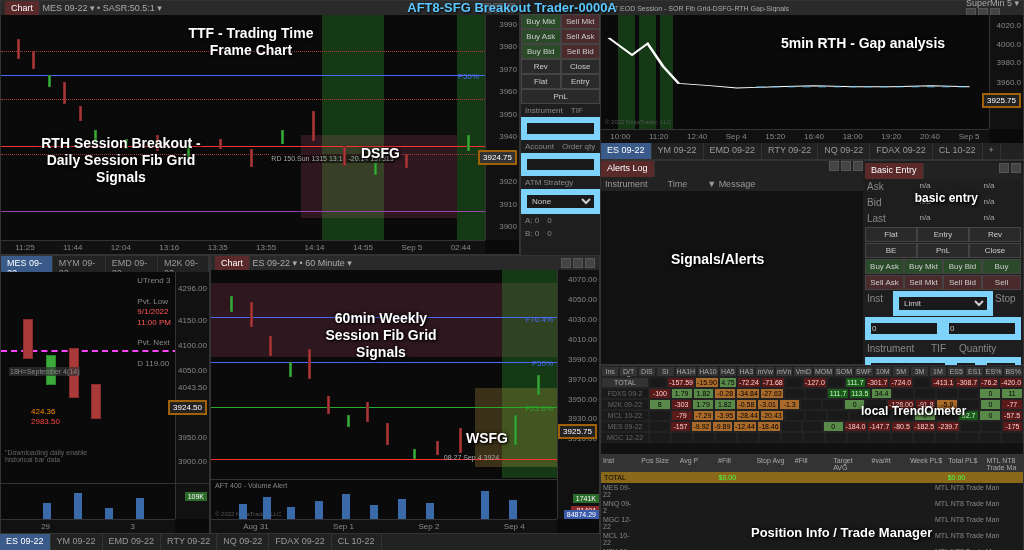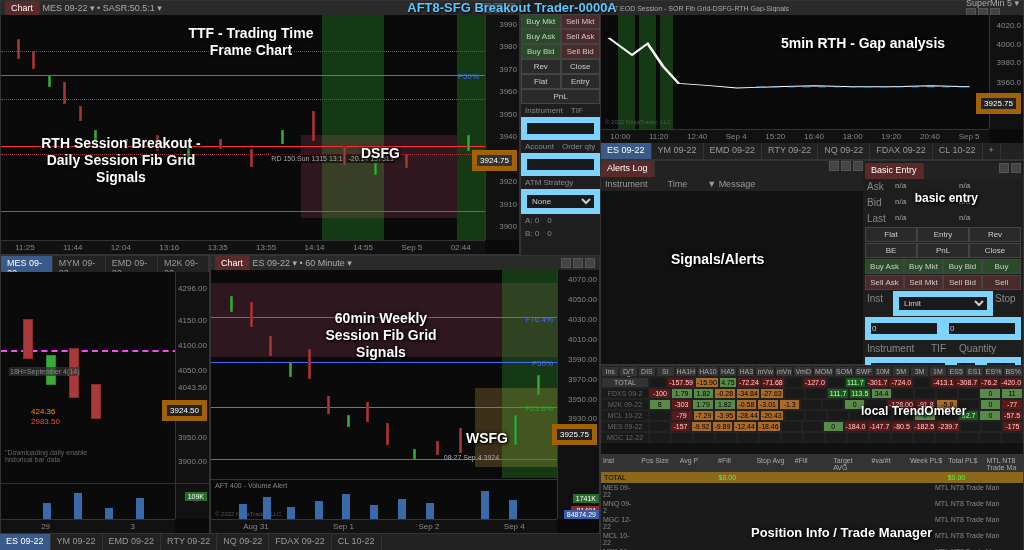--- a/index.html
+++ b/index.html
@@ -38,21 +38,21 @@
 .op-label { padding:2px 4px; color:#888; }
 .op-input { width:100%; background:#1a1a1a; border:6px solid #7dd3fc; color:#ccc; padding:1px; font-size:8px; }
 
 .alerts-panel { flex:1; display:flex; }
 .alerts-left { flex:1; background:#111; position:relative; }
 .alerts-header { display:flex; background:#222; padding:2px 4px; font-size:9px; color:#999; gap:20px; }
 .basic-entry { width:160px; background:#1e1e1e; padding:2px; font-size:8px; }
 .be-row { display:flex; margin-bottom:1px; }
 .be-cell { flex:1; padding:2px; text-align:center; border:1px solid #444; background:#2a2a2a; cursor:pointer; font-size:8px; }
 .be-label { flex:0 0 28px; padding:2px; color:#888; font-size:10px; }
-.be-val { flex:1; padding:2px; color:#aaa; font-size:8px; }
+.be-val { flex:1; padding:2px; text-align:center; color:#aaa; font-size:8px; }
 
 .trendometer { height:90px; background:#111; font-size:7px; overflow:hidden; position:relative; }
 .to-row { display:flex; height:11px; }
 .to-cell { flex:1; text-align:center; padding:1px; border:1px solid #222; font-size:7px; }
 .to-hdr { background:#333; color:#aaa; }
 .to-green { background:#1a5a1a; color:#cfc; }
 .to-red { background:#5a1a1a; color:#fcc; }
 .to-lgreen { background:#5a8a4a; color:#000; }
 .to-orange { background:#aa6a2a; color:#000; }
 .to-dark { background:#1a1a1a; color:#666; }
@@ -62,21 +62,21 @@
 .pos-hdr div { flex:1; padding:1px 2px; color:#aaa; font-size:7px; }
 .pos-total { background:#8a6a1a; color:#000; display:flex; padding:1px; }
 .pos-total div { flex:1; padding:1px 2px; font-size:7px; }
 .pos-row { display:flex; background:#1a1a1a; }
 .pos-row div { flex:1; padding:1px 2px; color:#888; font-size:7px; }
 
 .eod-panel { flex:1; background:#0a0a0a; position:relative; }
 .eod-sub { position:absolute; left:0; right:0; bottom:0; height:50px; border-top:1px solid #333; }
 .vol-bar { position:absolute; bottom:0; width:8px; background:#3a6aaa; }
 
-.price-badge { position:absolute; right:0; background:#222; color:#fff; padding:1px 3px; font-size:8px; border:5px solid #a16207; }
+.price-badge { position:absolute; right:0; background:#222; color:#fff; padding:1px 3px; font-size:8px; border:2px solid #a16207; }
 
 .top-title { position:absolute; top:0; left:50%; transform:translateX(-50%); color:#5ac8ff; font-size:13px; font-weight:bold; text-shadow:1px 1px 2px #000; z-index:100; }
 
 .candle { position:absolute; width:3px; }
 .candle .body { position:absolute; width:3px; }
 .candle.up .body { background:#3aaa3a; border:1px solid #2a8a2a; }
 .candle.dn .body { background:#aa3a3a; border:1px solid #8a2a2a; }
 
 .dotted { border-top:1px dotted #aa3a3a; }
 </style>
@@ -252,20 +252,28 @@
   <div style="display:flex; flex:1;">
 
    <div class="panel" style="width:210px; display:flex; flex-direction:column;">
     <div class="tabs">
      <div class="tab active">MES 09-22</div>
      <div class="tab">MYM 09-22</div>
      <div class="tab">EMD 09-22</div>
      <div class="tab">M2K 09-22</div>
     </div>
     <div class="eod-panel">
+     <div style="position:absolute; right:38px; top:4px; font-size:8px; color:#888; text-align:left; line-height:1.3;">
+      <div>UTrend 3</div><br>
+      <div>Pvt. Low</div>
+      <div style="color:#f55">9/1/2022</div>
+      <div style="color:#f55">11:00 PM</div><br>
+      <div>Pvt. Next</div><br>
+      <div>D 119.00</div>
+     </div>
      <div class="hline" style="top:30%; border-top:2px dashed #ff44ff; right:0;"></div>
      <div style="position:absolute; left:5%; top:18%; width:55%; height:55%;">
        <div class="candle dn" style="left:10%; top:0;">
                 <div class="body" style="height:40px; width:10px;"></div>
               </div>
        <div class="candle up" style="left:30%; top:25%;">
                 <div class="body" style="height:30px; width:10px;"></div>
               </div>
        <div class="candle dn" style="left:50%; top:20%;">
                 <div class="body" style="height:50px; width:10px;"></div>

